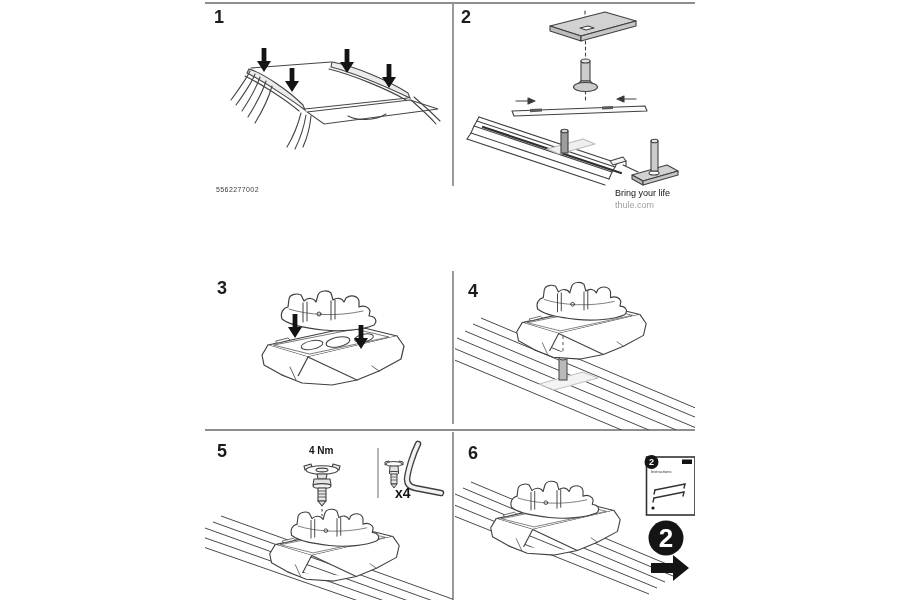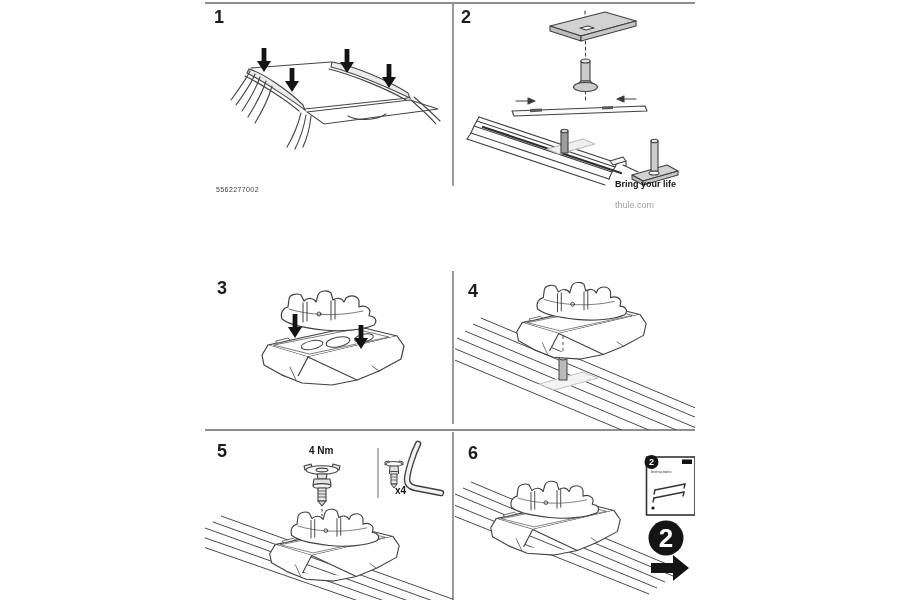--- a/index.html
+++ b/index.html
@@ -28,24 +28,24 @@
   .step-num { position:absolute; font-weight:700; font-size:18px; color:#1c1c1c; }
   .p1 .step-num { left:9px;  top:4px; }
   .p2 .step-num { left:6px;  top:4px; }
   .p3 .step-num { left:12px; top:10px; }
   .p4 .step-num { left:13px; top:13px; }
   .p5 .step-num { left:12px; top:9px; }
   .p6 .step-num { left:13px; top:11px; }
 
   .label { position:absolute; white-space:nowrap; }
   .partno  { left:11px; top:183px; font-size:7px; letter-spacing:.4px; color:#3c3c3c; }
-  .brand   { left:160px; top:176px; font-weight:700; font-size:9px; color:#141414; }
+  .brand   { left:160px; top:185px; font-weight:400; font-size:9px; color:#141414; }
   .site    { left:160px; top:197px; font-size:9px; color:#a0a0a0;text-align:right; }
   .torque  { left:104px; top:13px; font-weight:700; font-size:10px; color:#141414; }
-  .qty     { left:190px; top:53px; font-weight:700; font-size:10px; color:#141414; }
+  .qty     { left:190px; top:53px; font-weight:700; font-size:14px; color:#141414; }
   .badge2  { left:190px; top:25px; width:13px; text-align:center;
              font-weight:700; font-size:9px; line-height:10px; color:#fff; }
   .manual-title { left:196px; top:37px; font-size:4px; color:#333; transform-origin:left top; }
   .bignum  { left:198px; top:92px; width:26px; text-align:center;
              font-weight:700; font-size:26px; line-height:28px; color:#fff; }
 </style>
 </head>
 <body>
 
 <svg width="0" height="0" style="position:absolute" aria-hidden="true">

